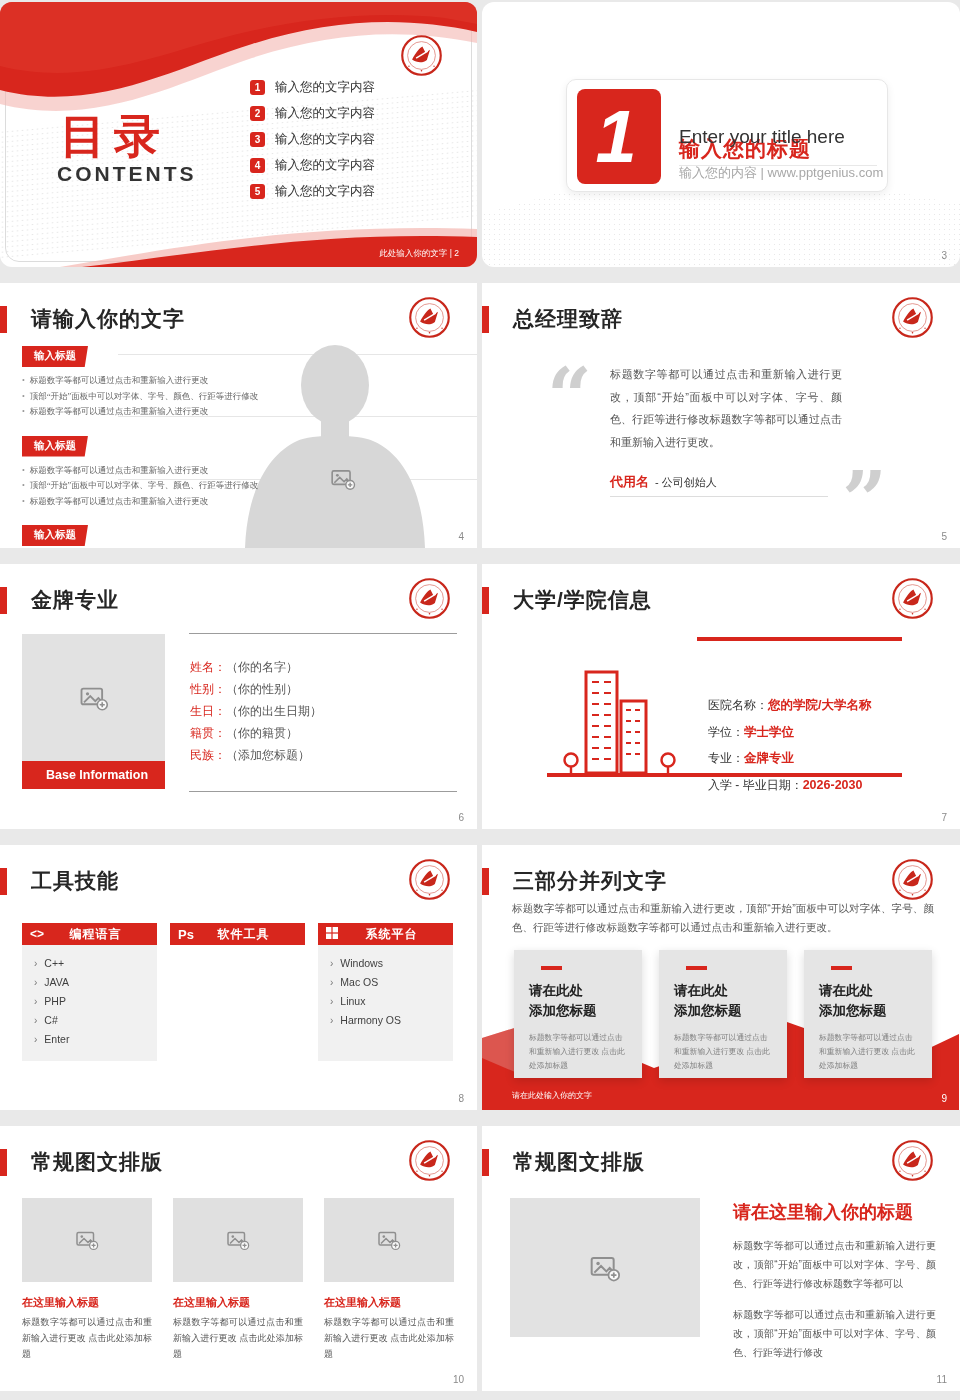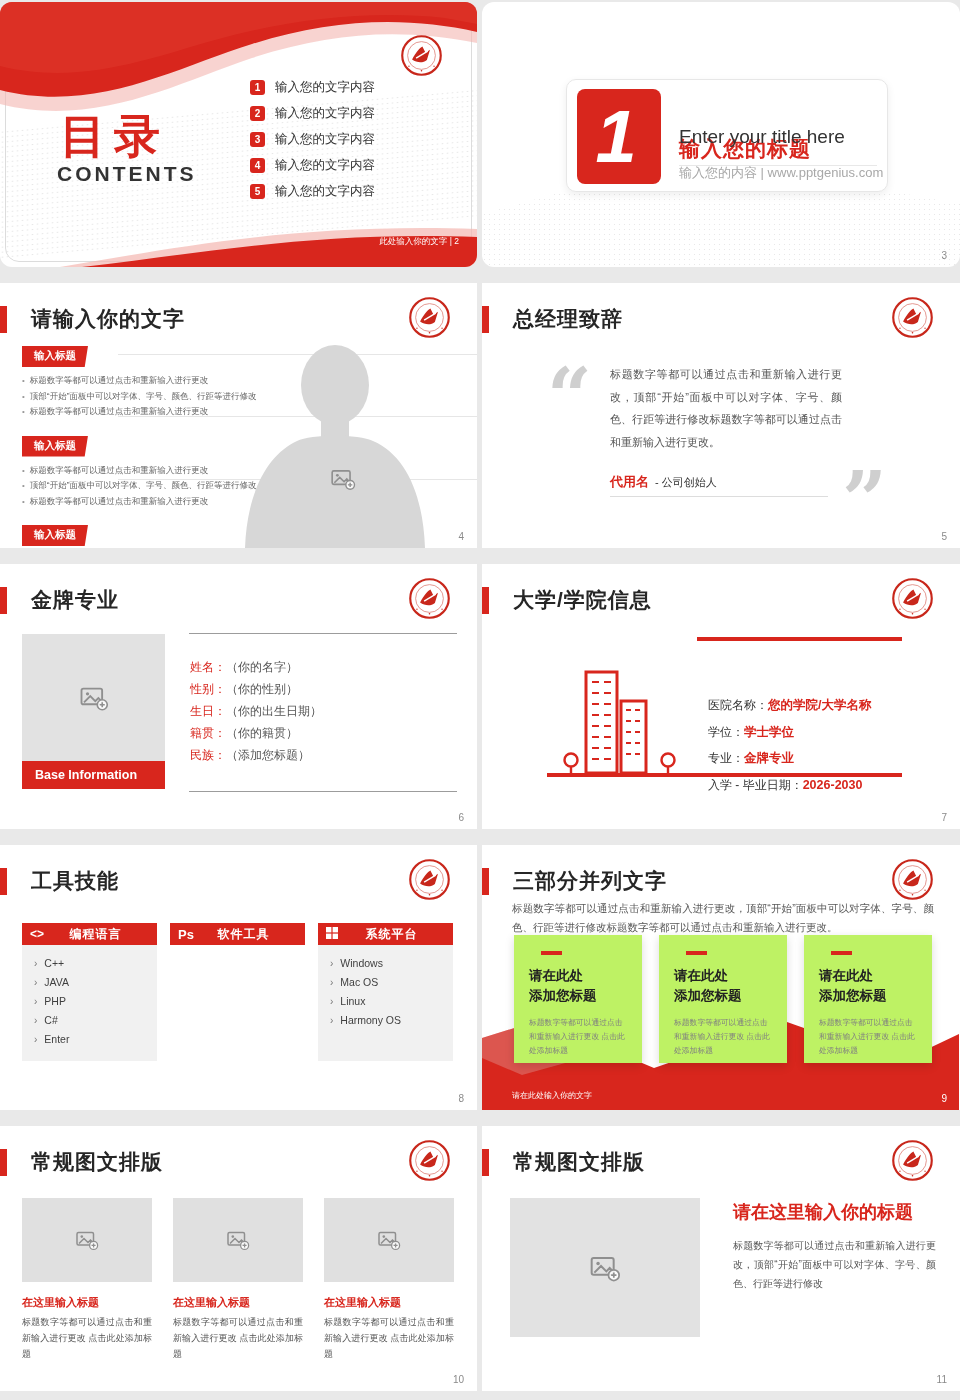--- a/index.html
+++ b/index.html
@@ -41,51 +41,51 @@
   .wave-bottom{bottom:0;}
   .dots{position:absolute;background-image:radial-gradient(#bdbdbd 0.7px,transparent 0.9px);background-size:5px 5px;opacity:.35;pointer-events:none;}
   .dots-1{left:0;bottom:28px;width:100%;height:130px;transform:skewY(-5deg);}
   .dots-2{left:0;bottom:0;width:100%;height:140px;clip-path:polygon(0 62%,45% 20%,100% 55%,100% 100%,0 100%);}
   .toc-cn{position:absolute;left:60px;top:104px;font-size:46px;font-weight:bold;color:var(--red);letter-spacing:8px;}
   .toc-en{position:absolute;left:57px;top:160px;font-size:21px;font-weight:bold;color:#333;letter-spacing:3px;}
   .toc-list{position:absolute;left:250px;top:72px;z-index:3;}
   .toc-item{display:flex;align-items:center;height:26px;}
   .toc-num{width:15px;height:15px;background:var(--red);border-radius:3px;color:#fff;font-size:10px;font-weight:bold;display:flex;align-items:center;justify-content:center;}
   .toc-text{margin-left:10px;font-size:12.5px;color:#333;}
-  .cover-footer{position:absolute;right:18px;bottom:19px;font-size:8.5px;color:#fff;z-index:5;}
+  .cover-footer{position:absolute;right:18px;bottom:7px;font-size:8.5px;color:#fff;z-index:5;}
   .seal-cover{position:absolute;right:34px;top:32px;width:43px;height:43px;z-index:4;}
   
   .sec-card{position:absolute;left:84px;top:77px;width:322px;height:113px;background:#fff;border:1px solid #e7e7e7;border-radius:10px;box-shadow:0 3px 8px rgba(0,0,0,.07);}
   .num-box{position:absolute;left:10px;top:9px;width:84px;height:95px;background:var(--red);border-radius:8px;display:flex;align-items:center;justify-content:center;}
   .num-box span{color:#fff;font-size:74px;font-weight:bold;font-style:italic;line-height:1;padding-right:6px;}
   .sec-title{position:absolute;left:112px;top:15px;font-size:21px;font-weight:bold;color:var(--red);letter-spacing:1px;margin-top:40px;}
   .sec-sub{position:absolute;left:112px;top:46px;font-size:19px;color:#333;}
   .sec-div{position:absolute;left:112px;top:85px;width:198px;border-top:1px solid #e8e8e8;}
   .sec-meta{position:absolute;left:112px;top:84px;font-size:13px;color:#a8a8a8;}
   
   .txt-sections{position:absolute;left:22px;top:62px;width:260px;z-index:3;}
-  .txt-sec{margin-bottom:15px;}
+  .txt-sec{margin-bottom:15px;font-family:Liberation Serif, serif;}
   .badge{display:inline-block;background:var(--red);color:#fff;font-size:10.5px;font-weight:bold;padding:3px 12px 4px 12px;clip-path:polygon(0 0,100% 0,95% 100%,0 100%);}
   .txt-sec ul{list-style:none;margin-top:6px;}
   .txt-sec li{font-size:8.5px;color:#666;line-height:14.5px;white-space:nowrap;}
   .txt-sec li::before{content:"•";color:#999;margin-right:5px;font-size:8px;}
   .sec-line{position:absolute;left:118px;right:0;border-top:1px solid #e6e6e6;z-index:1;}
   .silhouette{position:absolute;left:235px;top:50px;z-index:2;}
   .sil-icon{position:absolute;left:330px;top:183px;z-index:3;}
   
   .q-open,.q-close{position:absolute;font-family:"DejaVu Serif",serif;font-weight:bold;color:#cfcfcf;font-size:78px;line-height:1;}
   .q-open{left:65px;top:75px;}
   .q-close{left:360px;top:178px;}
   .q-text{position:absolute;left:128px;top:80px;width:232px;font-size:11px;color:#555;line-height:2.05;text-align:justify;}
   .q-author{position:absolute;left:128px;top:190px;font-size:11px;color:#333;}
   .q-author b{color:var(--red);font-size:13px;margin-right:6px;}
   .q-div{position:absolute;left:128px;top:213px;width:218px;border-top:1px solid #ddd;}
   
   .photo-box{position:absolute;left:22px;top:70px;width:143px;height:127px;background:var(--ph);display:flex;align-items:center;justify-content:center;}
-  .photo-label{position:absolute;left:22px;top:197px;width:143px;height:28px;background:var(--red);color:#fff;font-weight:bold;font-size:12.5px;line-height:28px;padding-left:13px;}
+  .photo-label{position:absolute;left:22px;top:197px;width:143px;height:28px;background:var(--red);color:#fff;font-weight:bold;font-size:12.5px;line-height:28px;padding-left:24px;}
   .info-line{position:absolute;left:189px;width:268px;border-top:1px solid #9c9c9c;}
   .info-fields{position:absolute;left:190px;top:92px;}
   .info-row{font-size:12px;line-height:22px;}
   .info-row .lab{color:var(--red);}
   .info-row .val{color:#555;}
   
   .col-top{position:absolute;left:215px;top:73px;width:205px;height:4px;background:var(--red);}
   .col-bottom{position:absolute;left:65px;top:209px;width:355px;height:4px;background:var(--red);}
   .building{position:absolute;left:80px;top:103px;}
   .col-fields{position:absolute;left:226px;top:90px;margin-top:38px;}
@@ -95,21 +95,21 @@
   .skill-col{position:absolute;top:78px;width:135px;}
   .skill-head{height:22px;background:var(--red);display:flex;align-items:center;padding:0 8px;}
   .skill-head .sk-icon{color:#fff;font-weight:bold;font-size:12px;width:24px;}
   .skill-head .sk-label{flex:1;text-align:center;color:#fff;font-weight:bold;font-size:12px;letter-spacing:1px;padding-right:12px;}
   .skill-body{background:#f1f1f1;height:116px;padding:12px 0 0 12px;}
   .skill-body li{list-style:none;font-size:10.5px;color:#3f3f3f;margin-bottom:7px;}
   .skill-body li::before{content:"›";color:#777;margin-right:7px;font-size:10px;}
   
   .tp-intro{position:absolute;left:30px;top:54px;width:422px;font-size:10.5px;color:#595959;line-height:1.85;text-align:justify;}
   .tp-band{position:absolute;left:0;bottom:0;z-index:1;}
-  .tp-card{position:absolute;top:90px;width:128px;height:128px;background:#bef264;box-shadow:0 3px 9px rgba(0,0,0,.14);z-index:3;padding:16px 15px 0 15px;}
+  .tp-card{position:absolute;top:105px;width:128px;height:128px;background:#e5e5e5;box-shadow:0 3px 9px rgba(0,0,0,.14);z-index:3;padding:16px 15px 0 15px;}
   .tp-dash{width:21px;height:3.5px;background:var(--red);margin-left:12px;}
   .tp-title{margin-top:11px;font-size:13.5px;font-weight:bold;color:#222;line-height:1.55;}
   .tp-text{margin-top:9px;font-size:7.8px;color:#808080;line-height:1.75;}
   .tp-footer{position:absolute;left:30px;bottom:9px;font-size:8px;color:#fff;z-index:6;}
   
   .img-block{position:absolute;top:72px;width:130px;}
   .img-ph{height:84px;background:#e0e0e0;display:flex;align-items:center;justify-content:center;}
   .img-cap{margin-top:13px;font-size:11px;font-weight:bold;color:var(--red);}
   .img-txt{margin-top:5px;font-size:9px;color:#555;line-height:1.75;text-align:justify;}
   .big-ph{position:absolute;left:28px;top:72px;width:190px;height:139px;background:var(--ph);display:flex;align-items:center;justify-content:center;}
@@ -433,18 +433,19 @@
     <svg class="seal">
         <use href="#sym-seal"></use>
       </svg>
     <div class="big-ph">
       <svg class="ph-icon" width="32" height="32" viewBox="0 0 24 24">
           <use href="#sym-img"></use>
         </svg>
     </div>
     <div class="rt-col">
       <div class="rt-head">请在这里输入你的标题</div>
+      <div class="rt-para">标题数字等都可以通过点击和重新输入进行更改，顶部“开始”面板中可以对字体、字号、颜色、行距等进行修改标题数字等都可以</div>
       <div class="rt-para">标题数字等都可以通过点击和重新输入进行更改，顶部“开始”面板中可以对字体、字号、颜色、行距等进行修改</div>
     </div>
     <div class="page">11</div>
   </div>
 
 </div>
 
 </body></html>

